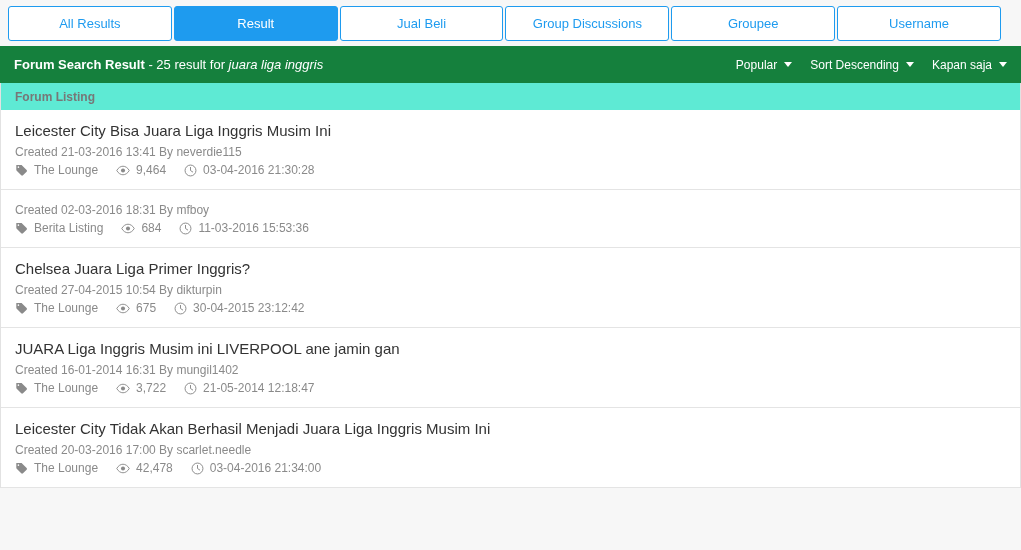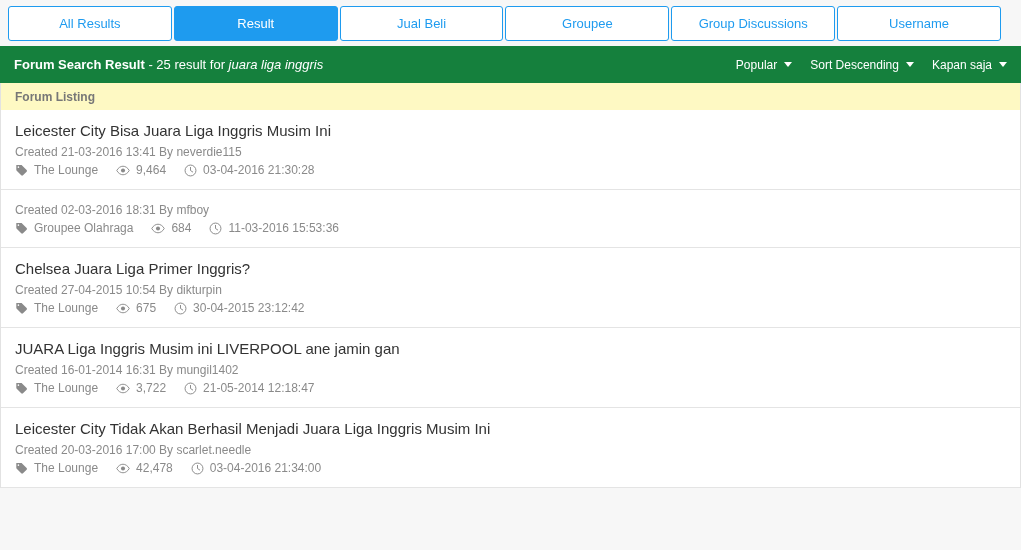--- a/index.html
+++ b/index.html
@@ -86,21 +86,21 @@
   .caret {
     width: 0; height: 0;
     border-left: 4px solid transparent;
     border-right: 4px solid transparent;
     border-top: 5px solid #ffffff;
     display: inline-block;
   }
 
   
   .listing-head {
-    background: #fef9c3;
+    background: #5eead4;
     border-left: 1px solid #e2e2e2;
     border-right: 1px solid #e2e2e2;
     height: 27px;
     display: flex;
     align-items: center;
     padding: 0 14px;
     box-sizing: border-box;
     color: #777777;
     font-size: 12px;
     font-weight: bold;
@@ -161,24 +161,24 @@
     <div class="tab">
       <span>All Results</span>
     </div>
     <div class="tab active">
       <span>Result</span>
     </div>
     <div class="tab">
       <span>Jual Beli</span>
     </div>
     <div class="tab">
+      <span>Group Discussions</span>
+    </div>
+    <div class="tab">
       <span>Groupee</span>
-    </div>
-    <div class="tab">
-      <span>Group Discussions</span>
     </div>
     <div class="tab">
       <span>Username</span>
     </div>
   </div>
 
 <div class="result-header">
   <div class="rh-left">
     <span class="rh-title">Forum Search Result</span><span class="rh-count"> - 25 result for </span><span class="rh-query">juara liga inggris</span>
   </div>
@@ -239,21 +239,21 @@
     <div class="result-item">
       <div class="r-created">Created 02-03-2016 18:31 By mfboy</div>
       <div class="r-meta">
         <div class="meta-group">
           <span class="meta-icon">
             <svg width="13" height="13" viewBox="0 0 16 16" fill="currentColor">
               <path d="M1.5 1.2h6.1c.4 0 .8.2 1.1.5l5.6 5.6c.6.6.6 1.5 0 2.1l-4.5 4.5c-.6.6-1.5.6-2.1 0L2.1 8.3a1.5 1.5 0 0 1-.5-1.1V1.2z"></path>
               <circle cx="4.2" cy="3.9" r="1.0" fill="#ffffff"></circle>
             </svg>
           </span>
-          <span class="meta-text">Groupee Olahraga</span>
+          <span class="meta-text">Berita Listing</span>
         </div>
         <div class="meta-group">
           <span class="meta-icon">
             <svg width="14" height="13" viewBox="0 0 18 13" fill="none" stroke="currentColor" stroke-width="1.2">
               <path d="M1 6.5C3 2.8 6 1 9 1s6 1.8 8 5.5C15 10.2 12 12 9 12S3 10.2 1 6.5z"></path>
               <circle cx="9" cy="6.5" r="2.6" fill="currentColor" stroke="none"></circle>
             </svg>
           </span>
           <span class="meta-text">684</span>
         </div>

